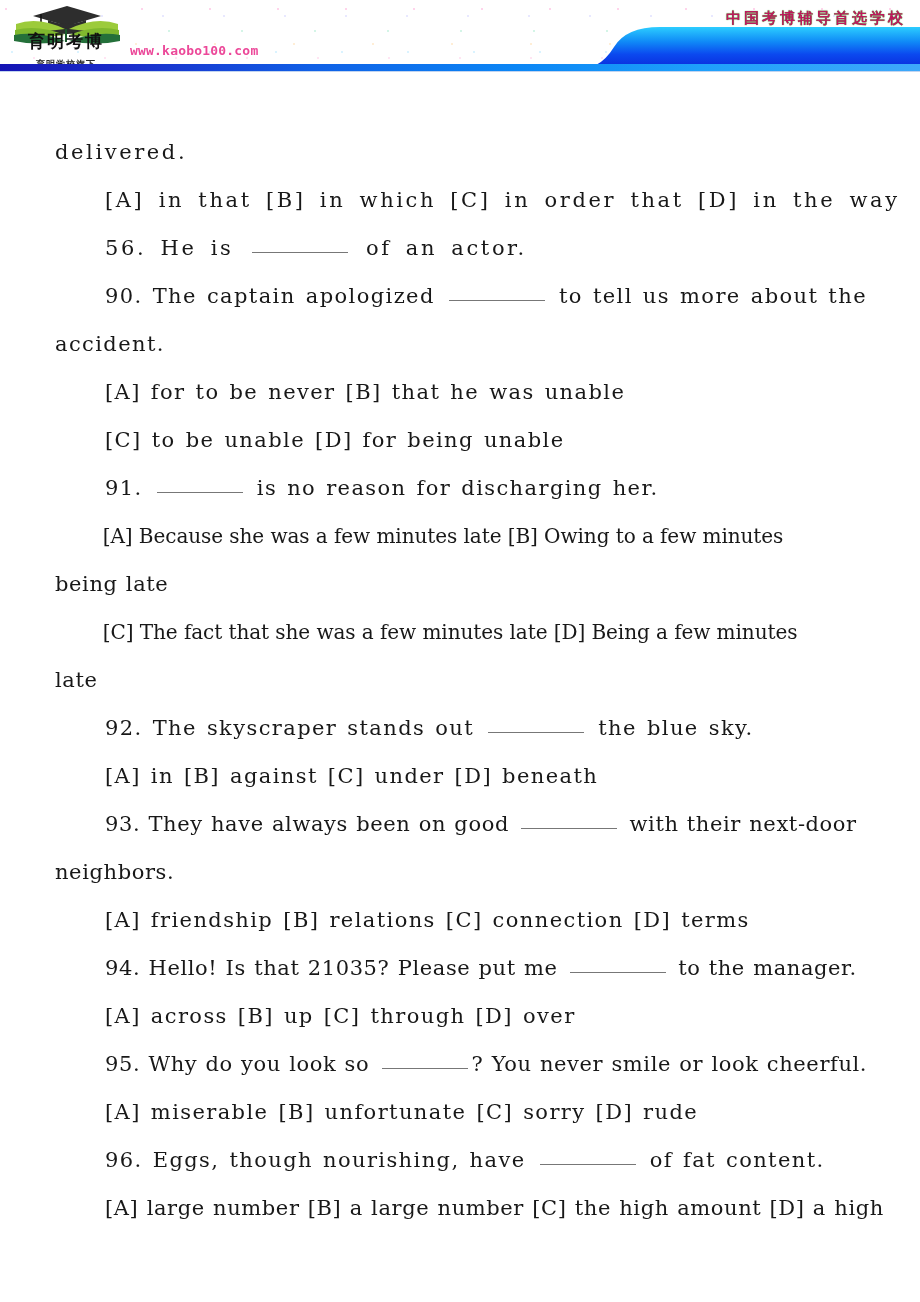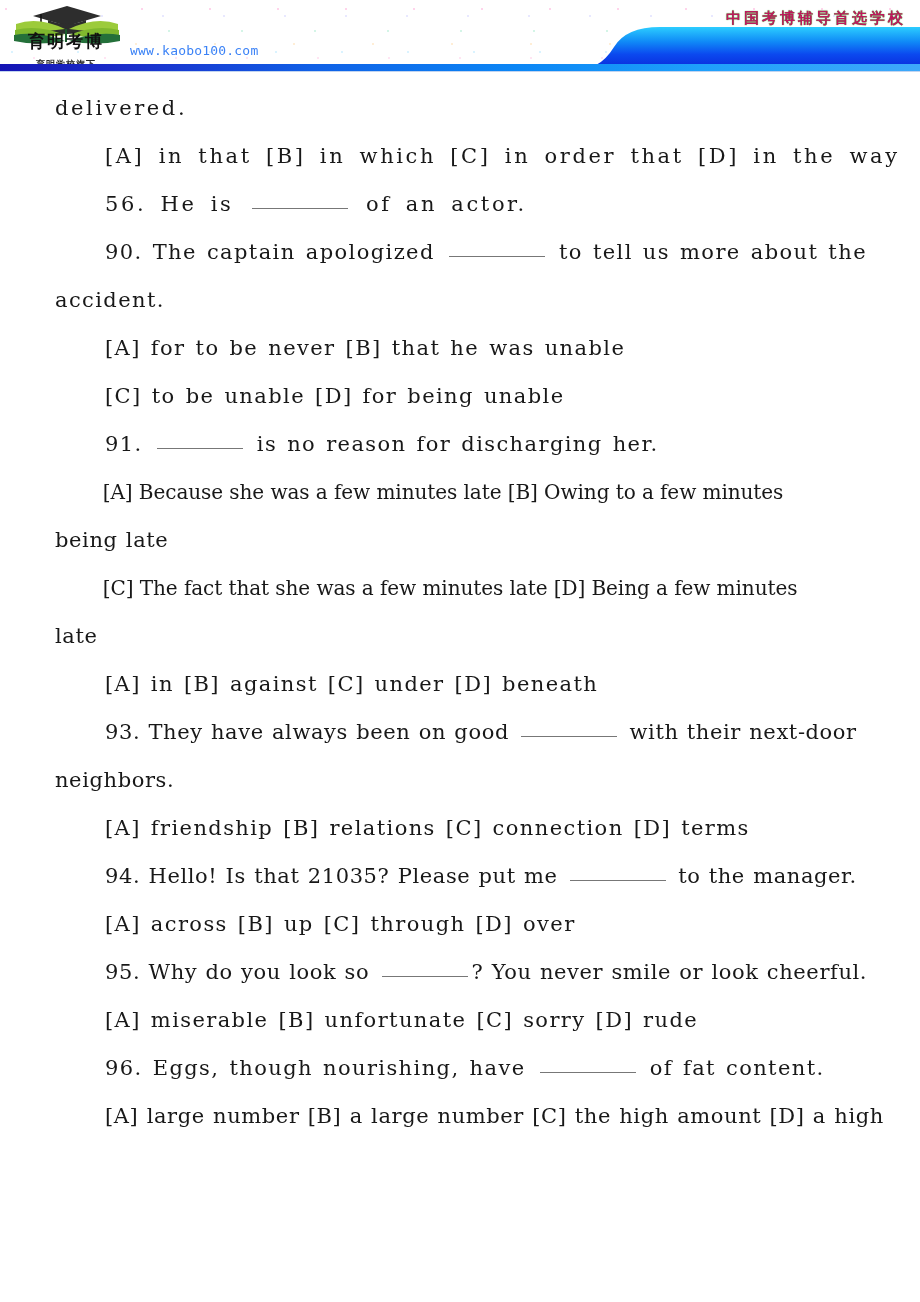--- a/index.html
+++ b/index.html
@@ -79,22 +79,22 @@
     line-height: 1;
     white-space: nowrap;
   }
 
   .site-url {
     position: absolute;
     left: 130px;
     top: 43px;
     font-family: "DejaVu Sans Mono", "Liberation Mono", monospace;
     font-size: 13px;
-    font-weight: 400;
-    color: #3b82f6;
+    font-weight: 700;
+    color: #ec4899;
     letter-spacing: 0.2px;
     white-space: nowrap;
   }
 
   
   .header-rule {
     position: absolute;
     left: 0;
     top: 64px;
     width: 920px;
@@ -179,21 +179,22 @@
     display: inline-block;
     border-bottom: 1px solid #777777;
     vertical-align: 2px;
     height: 16px;
     margin: 0 4px;
   }
   .b-sm { width: 86px; }
   .b-md { width: 96px; }
 
   .first-line {
-    padding-top: 12px;
+    padding-top: 20px;
+    margin-top: 36px;
   }
 </style>
 </head>
 <body>
 
 <div class="header">
 
   <div class="header-noise"></div>
 
   <div class="logo">
@@ -261,20 +262,23 @@
       <div>
         <div class="line semi indent"><span>91. </span><span class="blank b-sm"></span><span> is no reason for discharging her.</span></div>
       </div>
       <div>
         <div class="line cond indent">[A] Because she was a few minutes late [B] Owing to a few minutes</div>
         <div class="line tight">being late</div>
         <div class="line cond indent">[C] The fact that she was a few minutes late [D] Being a few minutes</div>
         <div class="line tight">late</div>
       </div>
       <div>
+        <div class="line semi indent"><span>92. The skyscraper stands out </span><span class="blank b-md"></span><span> the blue sky.</span></div>
+      </div>
+      <div>
         <div class="line semi indent">[A] in [B] against [C] under [D] beneath</div>
       </div>
       <div>
         <div class="line tight indent"><span>93. They have always been on good </span><span class="blank b-md"></span><span> with their next-door</span></div>
         <div class="line tight">neighbors.</div>
       </div>
       <div>
         <div class="line semi indent">[A] friendship [B] relations [C] connection [D] terms</div>
       </div>
       <div>

